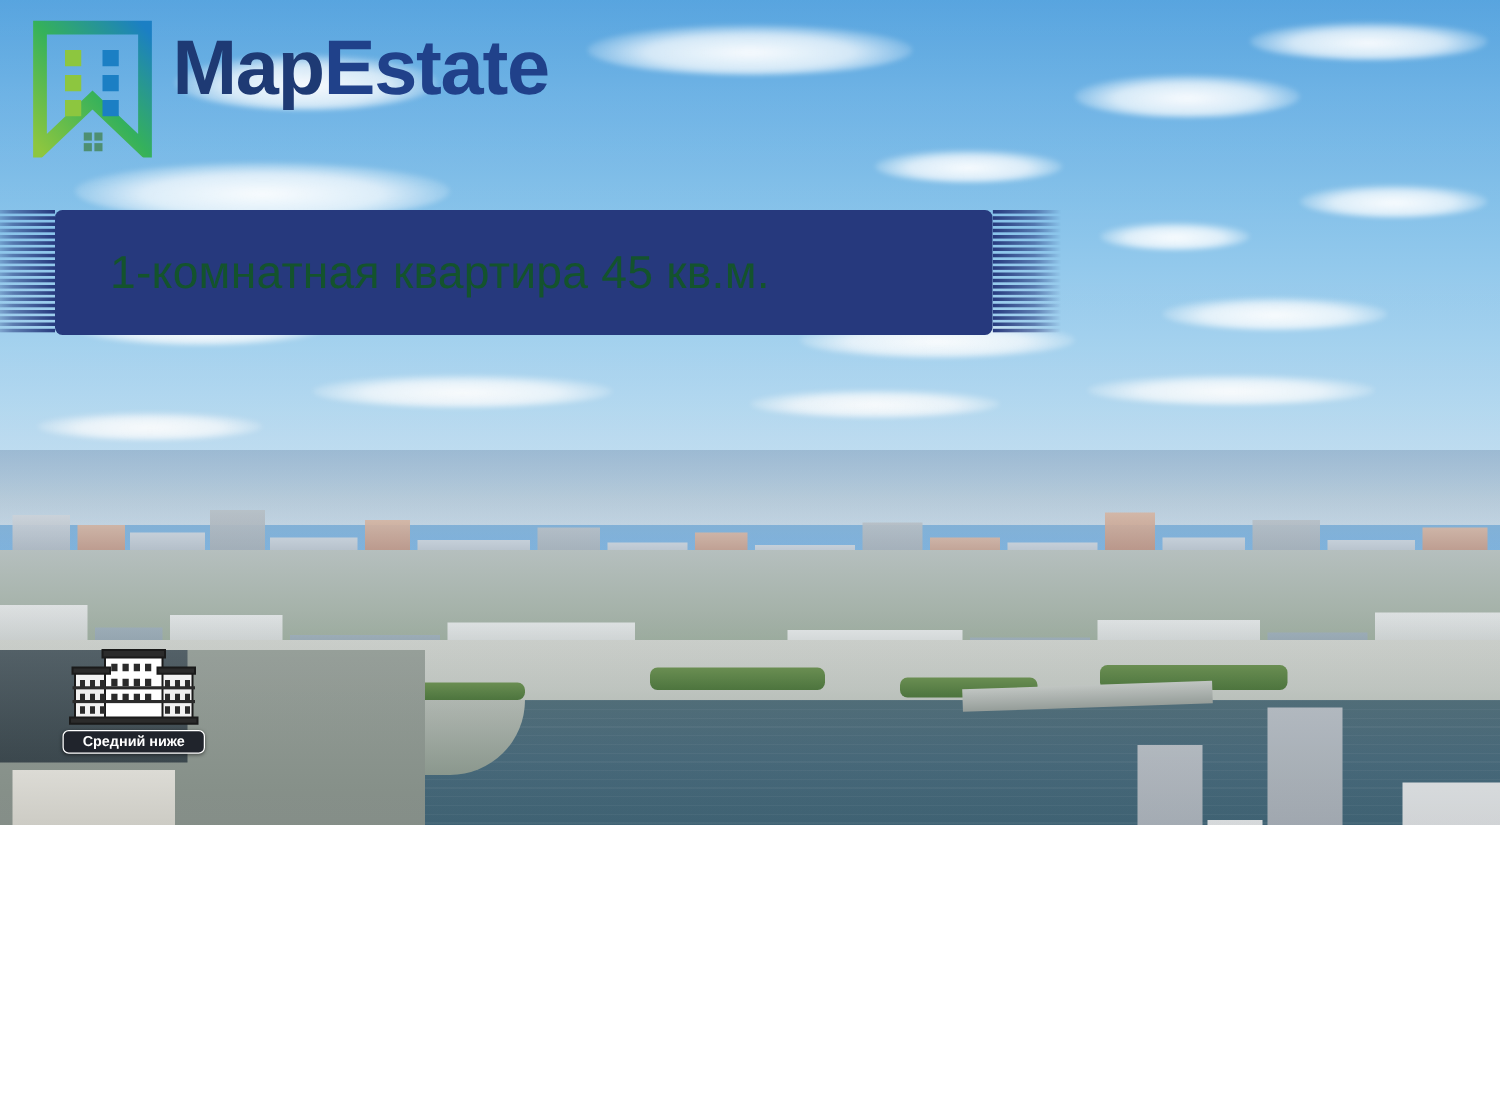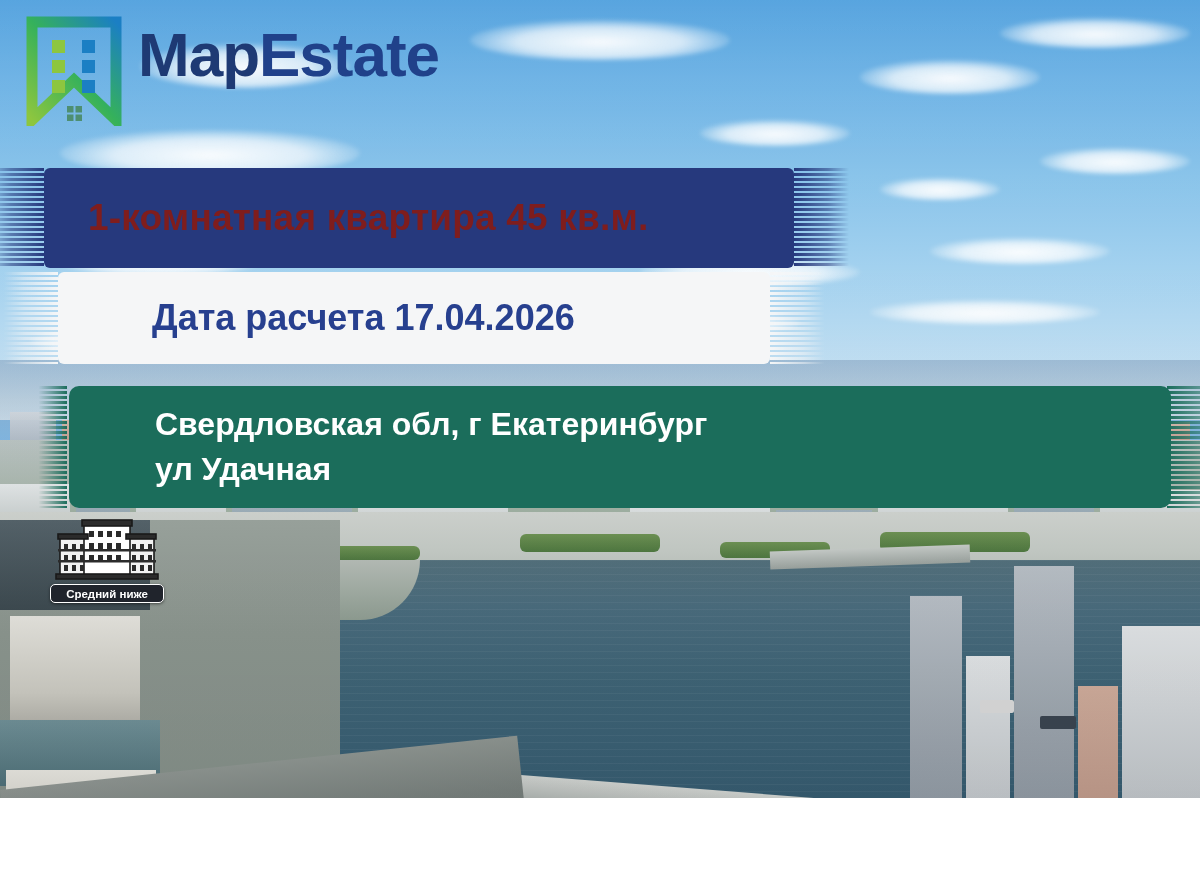--- a/index.html
+++ b/index.html
@@ -8,21 +8,21 @@
     padding: 0;
     background: #ffffff;
   }
   body {
     font-family: "Liberation Sans", sans-serif;
   }
 
   .canvas {
     position: relative;
     width: 1200px;
-    height: 798px;
+    height: 660px;
     overflow: hidden;
     background: #7fb8e6;
   }
 
   
   .photo { position:absolute; inset:0; overflow:hidden; }
 
   
   .sky {
     position:absolute; left:0; top:0; width:1200px; height:420px;
@@ -196,21 +196,21 @@
   #banner-title .edge {
     background-image: repeating-linear-gradient(180deg,
       #26397d 0px, #26397d 3px, rgba(38,57,125,0) 3px, rgba(38,57,125,0) 6px);
   }
   #banner-title .edge.l { -webkit-mask-image: linear-gradient(90deg, rgba(0,0,0,0) 2%, rgba(0,0,0,.55) 40%, #000 100%);
                           mask-image: linear-gradient(90deg, rgba(0,0,0,0) 2%, rgba(0,0,0,.55) 40%, #000 100%); }
   #banner-title .edge.r { -webkit-mask-image: linear-gradient(270deg, rgba(0,0,0,0) 2%, rgba(0,0,0,.55) 40%, #000 100%);
                           mask-image: linear-gradient(270deg, rgba(0,0,0,0) 2%, rgba(0,0,0,.55) 40%, #000 100%); }
   #banner-title .banner-inner { padding-left:58px; }
   .title-text {
-    color:#7f1d1d; font-size:37px; font-weight:bold; white-space:nowrap;
+    color:#14532d; font-size:37px; font-weight:normal; white-space:nowrap;
     letter-spacing:.2px;
   }
 
   
   #banner-date { left:44px; top:272px; width:740px; height:92px; }
   #banner-date .body { background:#f5f6f7; }
   #banner-date .edge {
     background-image: repeating-linear-gradient(180deg,
       #f5f6f7 0px, #f5f6f7 3px, rgba(245,246,247,0) 3px, rgba(245,246,247,0) 6px);
   }
@@ -430,42 +430,21 @@
     <div class="brush">
       <div class="body"></div>
       <div class="edge l"></div>
       <div class="edge r"></div>
     </div>
     <div class="banner-inner">
       <div class="title-text">1-комнатная квартира 45 кв.м.</div>
     </div>
   </div>
 
-  <div class="banner" id="banner-date">
-    <div class="brush">
-      <div class="body"></div>
-      <div class="edge l"></div>
-      <div class="edge r"></div>
-    </div>
-    <div class="banner-inner">
-      <div class="date-text">Дата расчета 17.04.2026</div>
-    </div>
-  </div>
-
-  <div class="banner" id="banner-address">
-    <div class="brush">
-      <div class="body"></div>
-      <div class="edge l"></div>
-      <div class="edge r"></div>
-    </div>
-    <div class="banner-inner">
-      <div class="addr-line">Свердловская обл, г Екатеринбург</div>
-      <div class="addr-line">ул Удачная</div>
-    </div>
-  </div>
+
 
   <div class="floor-marker">
     <svg class="floor-icon" viewBox="0 0 106 64">
       <g stroke="#1a1a1a" stroke-width="1.6">
         <rect x="6" y="20" width="26" height="38" fill="#f2f2f2"></rect>
         <rect x="74" y="20" width="26" height="38" fill="#f2f2f2"></rect>
         <rect x="30" y="6" width="46" height="52" fill="#ffffff"></rect>
         <rect x="28" y="2" width="50" height="6" fill="#2b2b2b"></rect>
         <rect x="4" y="16" width="30" height="5" fill="#2b2b2b"></rect>
         <rect x="72" y="16" width="30" height="5" fill="#2b2b2b"></rect>

